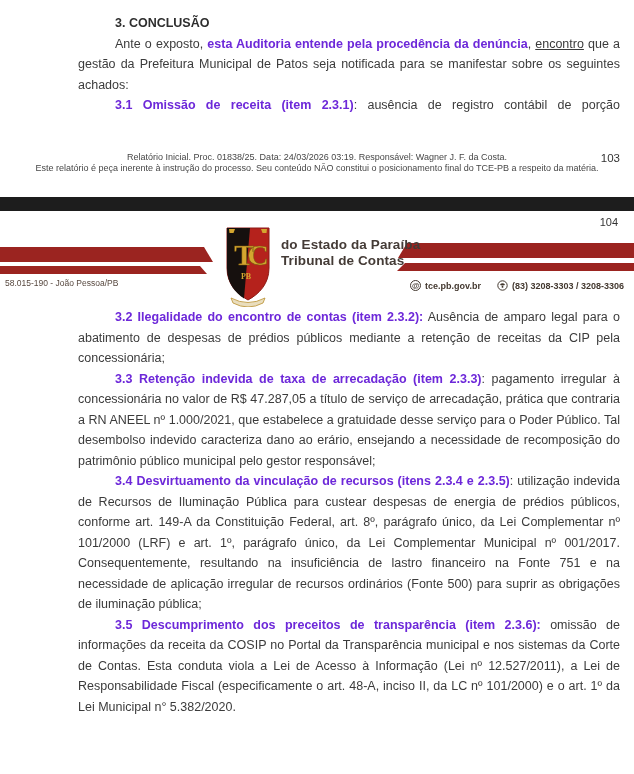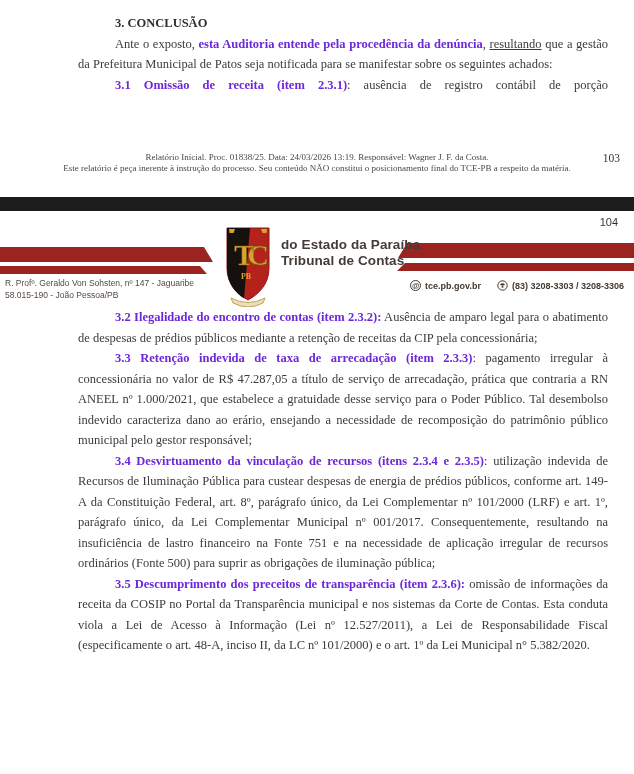--- a/index.html
+++ b/index.html
@@ -1,21 +1,21 @@
 <!DOCTYPE html>
 <html><head>
 <meta charset="utf-8">
 <style>
   html,body{margin:0;padding:0;background:#ffffff;}
   .screen{
     position:relative;width:634px;height:774px;background:#ffffff;overflow:hidden;
     font-family:"Liberation Sans", sans-serif;color:#3c3c3c;
   }
   
-  .doc-body{padding-left:78px;padding-right:26px;font-family:Liberation Serif, serif;}
+  .doc-body{padding-left:78px;padding-right:14px;}
   .doc-par{
     margin:0;font-size:12.5px;line-height:20.5px;text-align:justify;color:#3b3b3b;
   }
   .indent{text-indent:37px;}
   .stretch{text-align-last:justify;}
   .b{font-weight:bold;color:#6d28d9;}
   .u{text-decoration:underline;}
   h3.heading{
     margin:0 0 0 37px;font-size:12.5px;line-height:20.5px;font-weight:bold;color:#2e2e2e;
   }
@@ -67,26 +67,26 @@
   .body104{padding-top:2px;}
 </style>
 </head>
 <body>
 
 <div class="screen">
 
   <section class="page103 doc-body">
     <h3 class="heading">3. CONCLUSÃO</h3>
 
-    <p class="doc-par indent"><span>Ante o exposto, </span><span class="b">esta Auditoria entende pela procedência da denúncia</span><span>, </span><span class="u">resultando</span><span> que a gestão da Prefeitura Municipal de Patos seja notificada para se manifestar sobre os seguintes achados:</span></p>
+    <p class="doc-par indent"><span>Ante o exposto, </span><span class="b">esta Auditoria entende pela procedência da denúncia</span><span>, </span><span class="u">encontro</span><span> que a gestão da Prefeitura Municipal de Patos seja notificada para se manifestar sobre os seguintes achados:</span></p>
 
     <p class="doc-par indent stretch"><span class="b">3.1 Omissão de receita (item 2.3.1)</span><span>: ausência de registro contábil de porção</span></p>
 
     <div class="footer103">
-      <div class="fline">Relatório Inicial. Proc. 01838/25. Data: 24/03/2026 13:19. Responsável: Wagner J. F. da Costa.</div>
+      <div class="fline">Relatório Inicial. Proc. 01838/25. Data: 24/03/2026 03:19. Responsável: Wagner J. F. da Costa.</div>
       <div class="fline">Este relatório é peça inerente à instrução do processo. Seu conteúdo NÃO constitui o posicionamento final do TCE-PB a respeito da matéria.</div>
     </div>
     <div class="pagenum103">103</div>
   </section>
 
   <div class="sep-bar"></div>
 
   <section class="page104">
     <div class="pagenum104">104</div>
 
@@ -105,21 +105,20 @@
         <text x="21" y="52" text-anchor="middle" font-family="Liberation Serif, serif" font-weight="bold" font-size="8" fill="#d4a62f">PB</text>
         <path d="M6 71 Q23 80 40 71 L38 76 Q23 84 8 76 Z" fill="#e9ddbd" stroke="#b98f2e" stroke-width="0.8"></path>
       </svg>
 
       <div class="org-title">
         <div>do Estado da Paraíba</div>
         <div>Tribunal de Contas</div>
       </div>
 
       <div class="hdr-address">
-        <div>R. Profº. Geraldo Von Sohsten, nº 147 - Jaguaribe</div>
         <div>58.015-190 - João Pessoa/PB</div>
       </div>
 
       <div class="hdr-contact">
         <span class="citem">
           <span class="at-icon">@</span>
           <span>tce.pb.gov.br</span>
         </span>
         <span class="citem">
           <svg width="11" height="11" viewBox="0 0 11 11">

